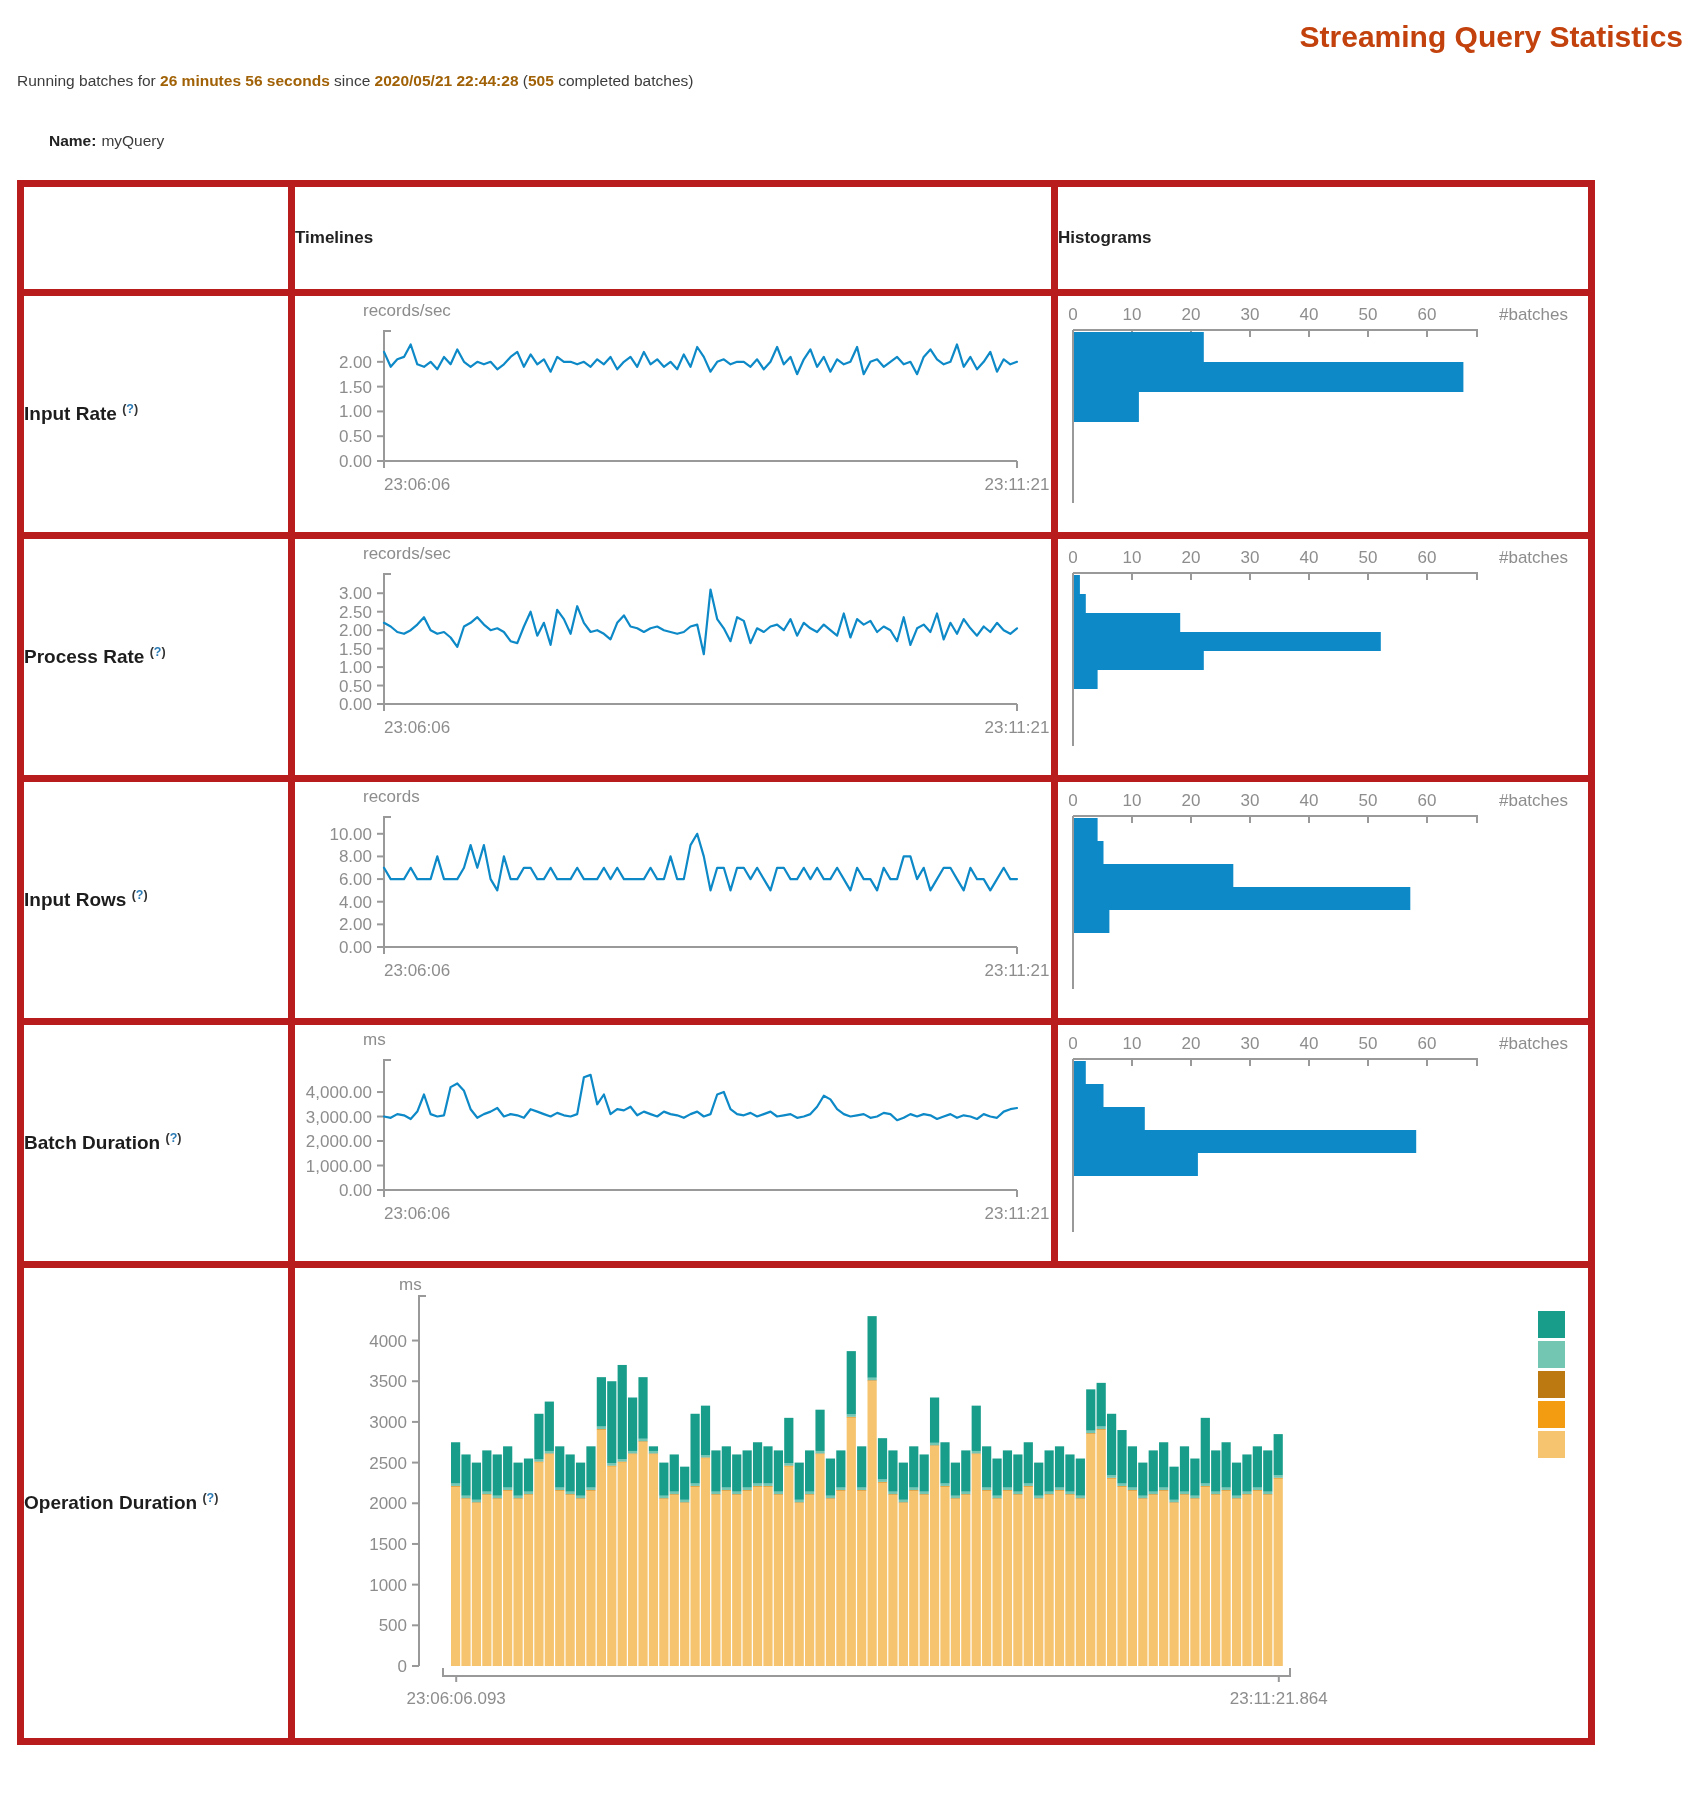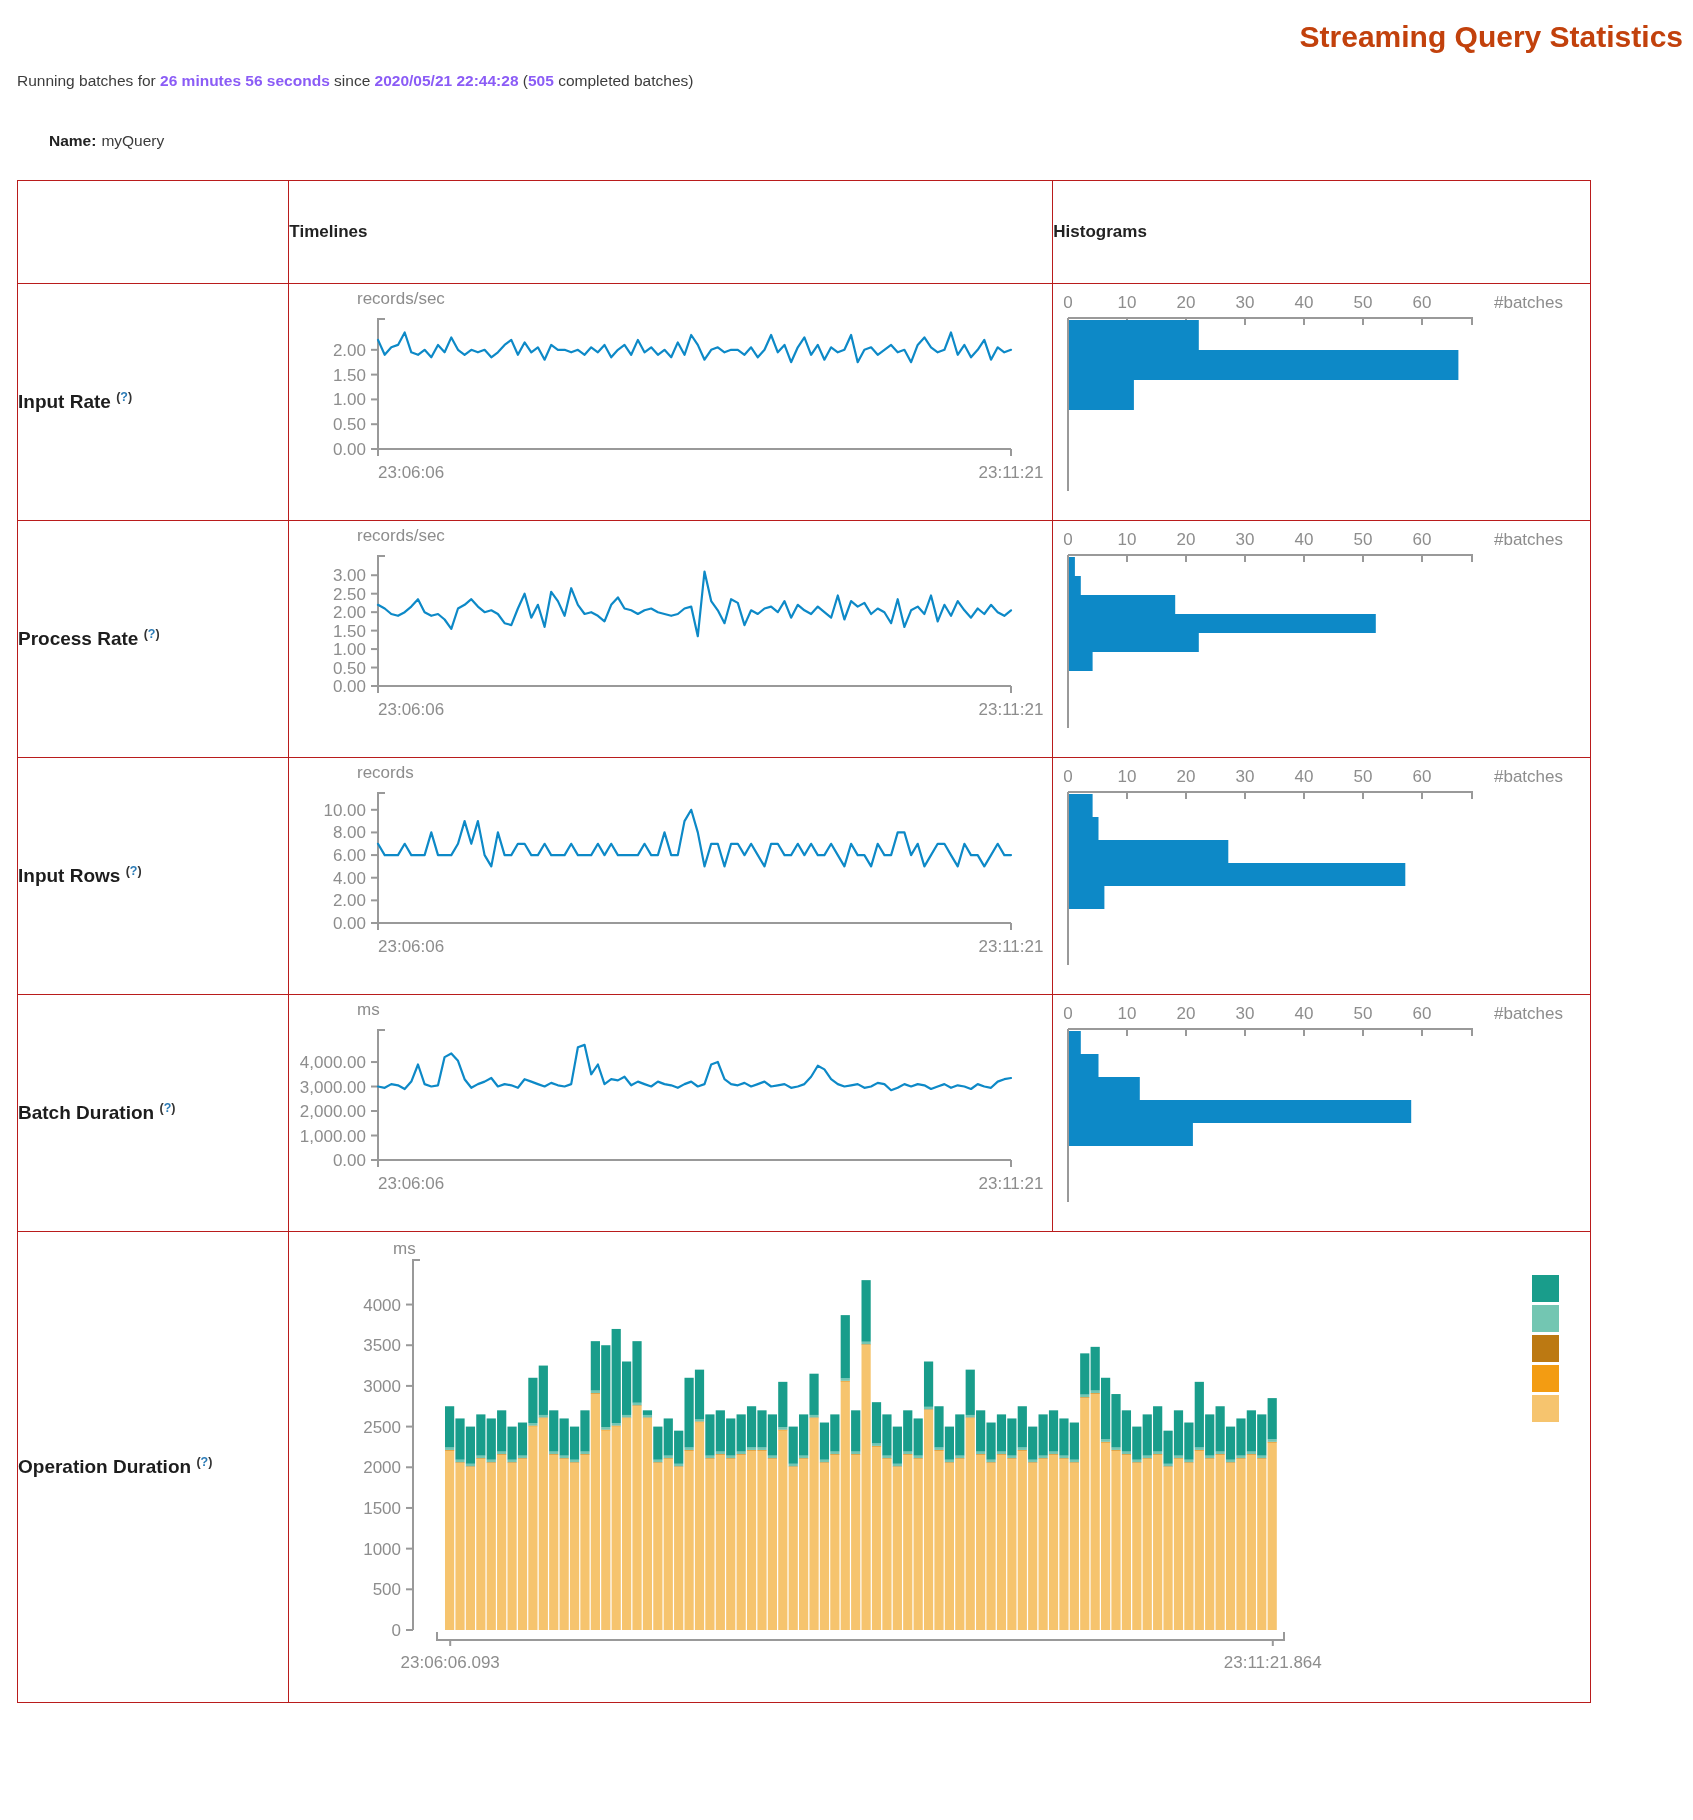--- a/index.html
+++ b/index.html
@@ -1,26 +1,26 @@
 <!DOCTYPE html>
 <html><head>
 <meta charset="utf-8">
 <style>
   html,body{margin:0;padding:0;background:#fff;}
   body{font-family:"Liberation Sans","DejaVu Sans",sans-serif;color:#333;
        padding:14px 10px 30px 17px;width:1666px;}
   h1{font-size:30px;font-weight:700;margin:6px 0 18px 0;color:#c2410c;text-align:right;}
   .subtitle{font-size:15.5px;white-space:pre-wrap;margin-bottom:38px;color:#3c3c3c;}
-  .subtitle b{color:#8b5cf6;}
+  .subtitle b{color:#a16207;}
   .kv-block{margin-bottom:26px;}
   .kv{font-size:15.5px;line-height:26px;color:#3c3c3c;}
   .kv .k{font-weight:700;color:#222;margin-left:32px;}
   .kv .v{margin-left:5px;}
   table.metrics{border-collapse:collapse;table-layout:fixed;width:1574px;}
-  table.metrics th,table.metrics td{border:1px solid #b91c1c;padding:0;}
+  table.metrics th,table.metrics td{border:7px solid #b91c1c;padding:0;}
   thead th{height:102px;font-size:17px;font-weight:700;text-align:left;
            padding-left:16px;color:#222;background:#fff;border-bottom:2px solid #dedede;}
   col.c-label{width:271px;} col.c-tl{width:763px;} col.c-h{width:537px;}
   td.metric-label{vertical-align:middle;padding-left:13px;font-size:19px;
                   font-weight:700;color:#1d1d1d;}
   td.metric-label sup{font-size:12.5px;font-weight:700;color:#333;}
   td.metric-label sup .q{color:#2a7ab5;}
   td.chart-cell{vertical-align:middle;}
   svg{display:block;}
   svg text.tick{font-size:17px;fill:#8d8d8d;}

